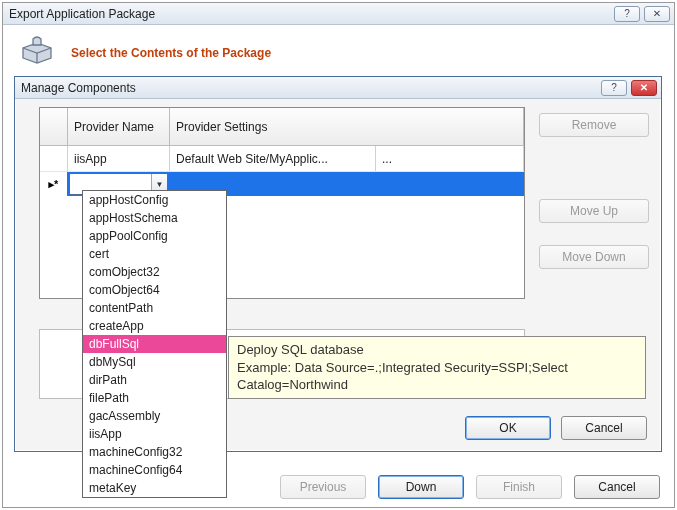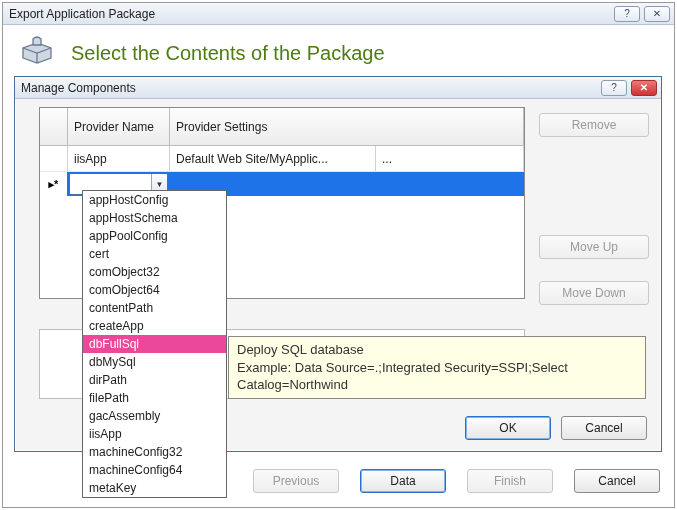--- a/index.html
+++ b/index.html
@@ -22,25 +22,25 @@
     display: flex; align-items: center; justify-content: center;
     font-size: 10px; color: #3a4a5e;
   }
   .outer-header {
     display: flex; align-items: center; padding: 8px 14px 10px 14px;
   }
   .header-icon {
     width: 40px; height: 40px; display: flex; align-items: center; justify-content: center;
   }
   .header-text {
-    font-size: 20px; font-weight: normal; color: #4d7c0f; padding-left: 14px;
+    font-size: 12px; font-weight: bold; color: #c2410c; padding-left: 14px;
   }
   .outer-footer {
     position: absolute; left: 8px; right: 8px; bottom: 8px; height: 36px;
-    display: flex; justify-content: flex-end; align-items: center; gap: 21px;
+    display: flex; justify-content: flex-end; align-items: flex-end; gap: 12px;
     padding-right: 6px;
   }
 
   
   .inner-dialog {
     position: absolute; left: 14px; top: 76px; width: 648px; height: 376px;
     border: 1px solid #4a6d99; background: #f4f4f4;
     box-shadow: 0 0 0 1px #fff inset;
   }
   .inner-titlebar {
@@ -146,21 +146,21 @@
         <path d="M6 15 L20 20 L34 15" fill="none" stroke="#6b7a8f" stroke-width="1.3"></path>
         <path d="M20 20 L20 30" stroke="#6b7a8f" stroke-width="1.3"></path>
         <path d="M16 6 Q20 2 24 6 L24 12 L16 12 Z" fill="#cfd7e2" stroke="#6b7a8f" stroke-width="1.3"></path>
       </svg>
     </div>
     <div class="header-text">Select the Contents of the Package</div>
   </div>
 
   <div class="outer-footer">
     <div class="btn disabled">Previous</div>
-    <div class="btn default">Data</div>
+    <div class="btn default">Down</div>
     <div class="btn disabled">Finish</div>
     <div class="btn">Cancel</div>
   </div>
 </div>
 
 <div class="inner-dialog">
   <div class="inner-titlebar">
     <span class="title">Manage Components</span>
     <div class="chrome-btn">?</div>
     <div class="close-x">✕</div>
@@ -190,21 +190,21 @@
         </div>
         <div class="gcell c-path"></div>
         <div class="gcell c-set"></div>
       </div>
     </div>
 
     <div class="side-buttons">
       <div class="btn disabled" style="width:110px;">Remove</div>
     </div>
     <div class="side-buttons-2">
-      <div class="btn disabled" style="width:110px;margin-top:36px;">Move Up</div>
+      <div class="btn disabled" style="width:110px;">Move Up</div>
       <div class="btn disabled" style="width:110px;">Move Down</div>
     </div>
 
     <div class="lower-panel"></div>
   </div>
 
   <div class="inner-footer">
     <div class="btn default" style="min-width:86px;">OK</div>
     <div class="btn" style="min-width:86px;">Cancel</div>
   </div>

